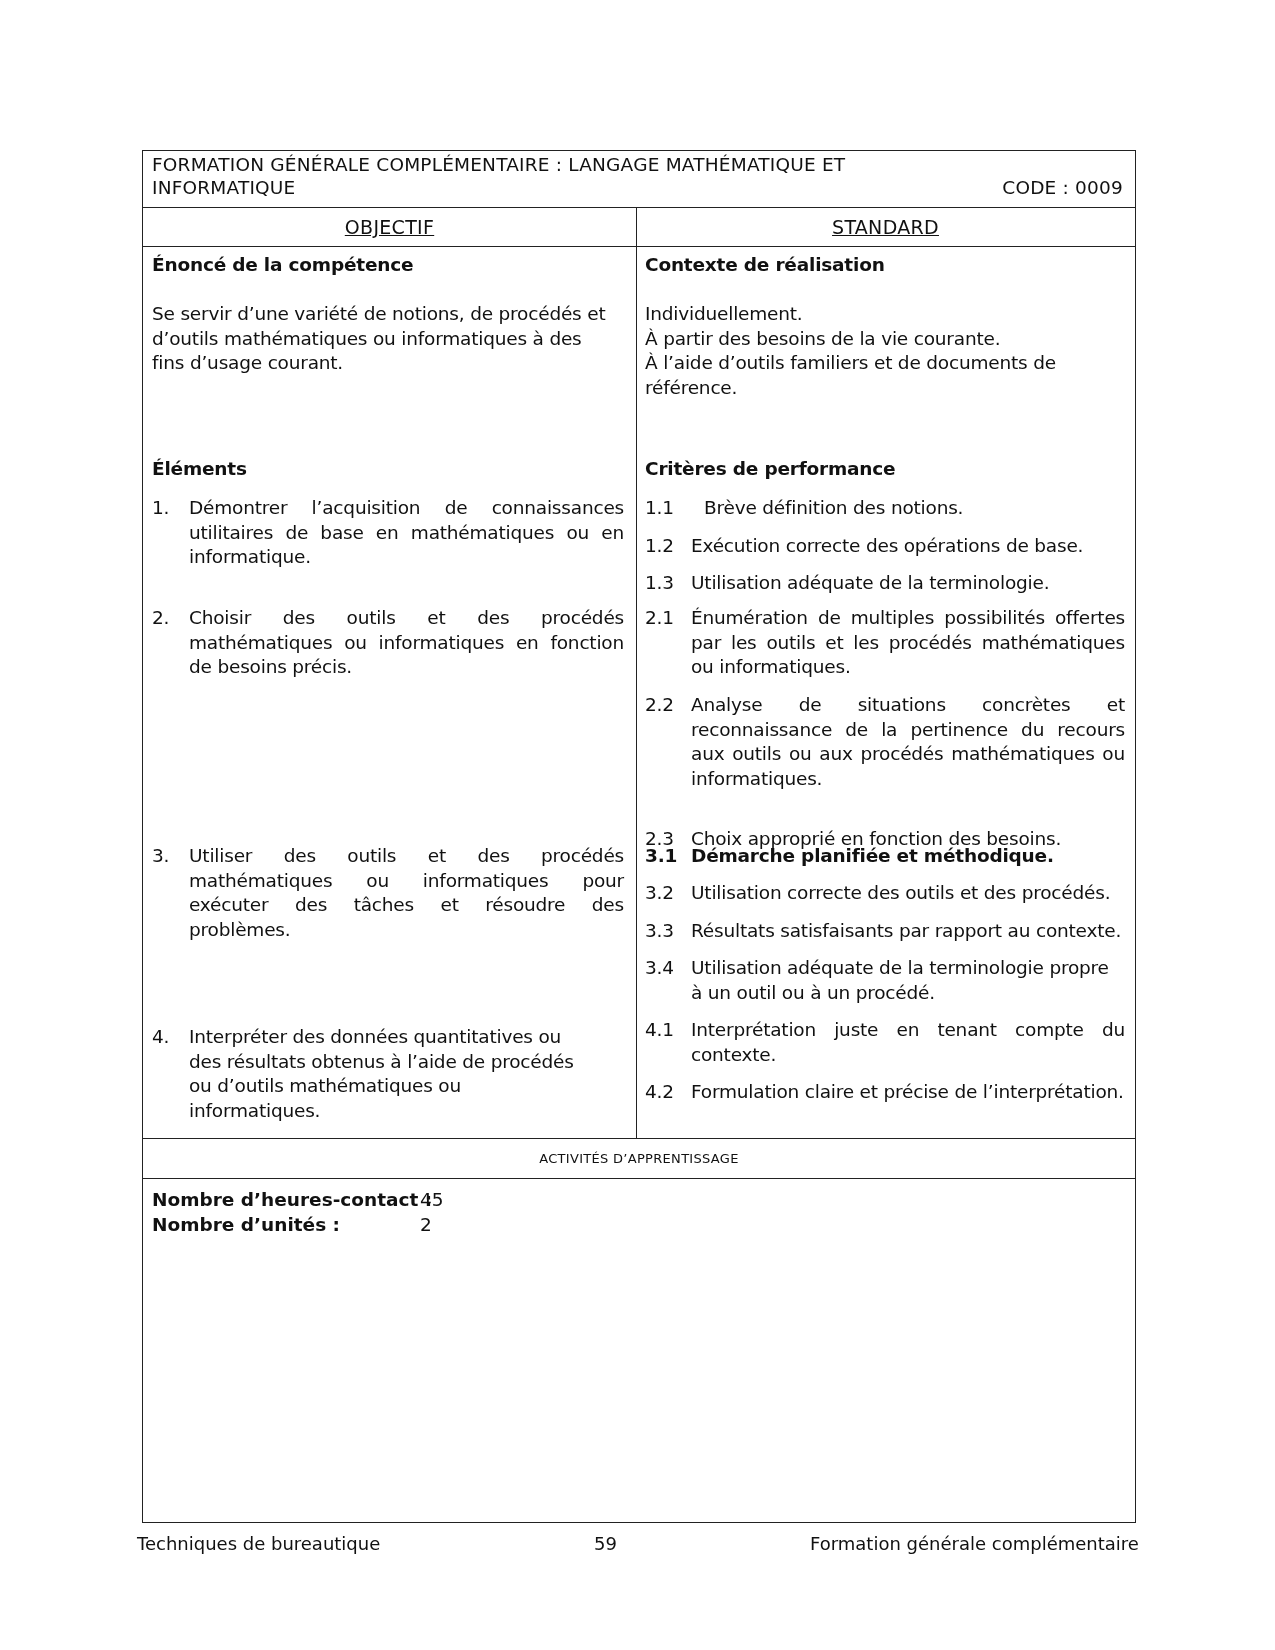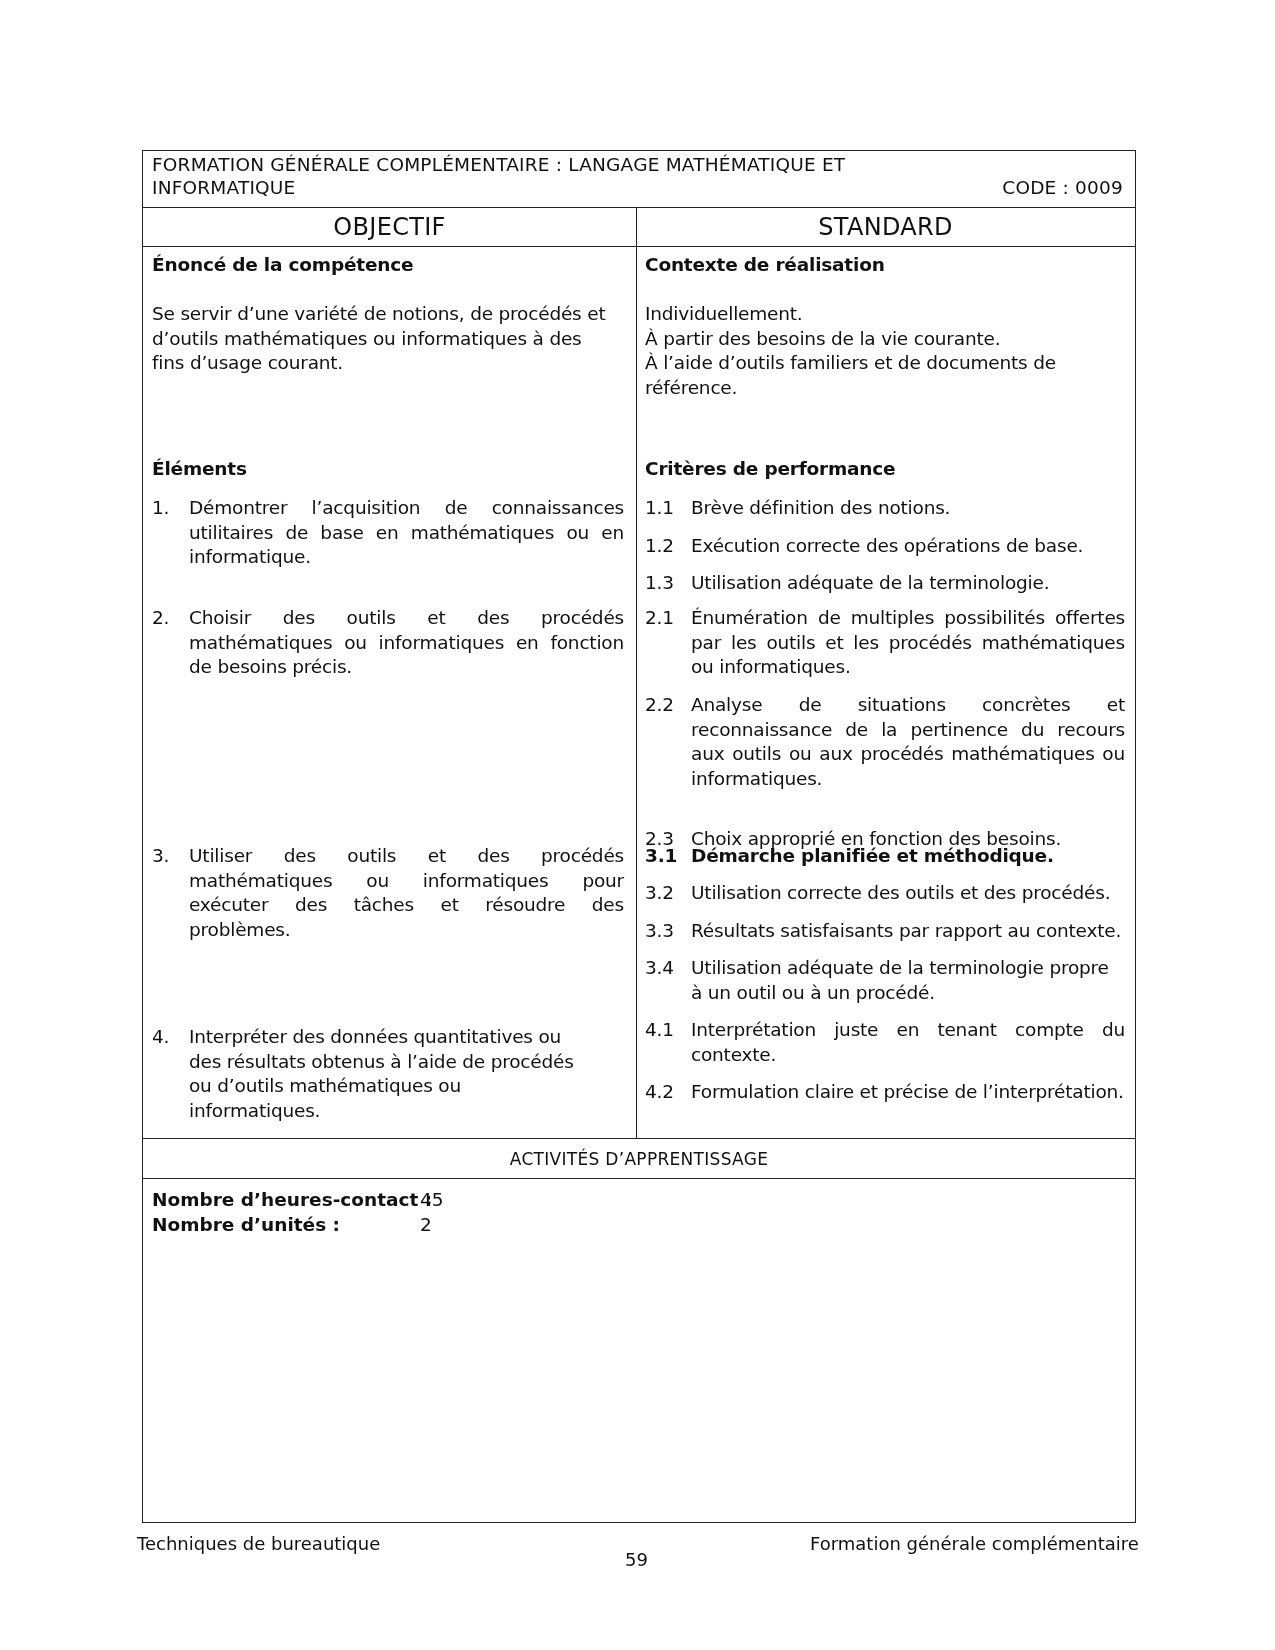--- a/index.html
+++ b/index.html
@@ -1,37 +1,37 @@
 <!DOCTYPE html>
 <html><head>
 <meta charset="utf-8">
 <style>
   html, body { margin:0; padding:0; background:#ffffff; }
   body { width:1275px; height:1650px; position:relative; font-family:"DejaVu Sans", sans-serif; color:#111; }
   .page { position:absolute; left:142px; top:150px; width:994px; }
   .tbl { border:1.5px solid #222; box-sizing:border-box; width:994px; }
   .title-row { position:relative; height:57px; border-bottom:1.5px solid #222; font-size:18.5px; line-height:23px; padding:2px 10px 0 9px; box-sizing:border-box; letter-spacing:0.2px; }
   .title-row .code { position:absolute; right:12px; top:25px; }
-  .head-row { display:flex; height:38px; border-bottom:1.5px solid #222; font-size:24px; }
+  .head-row { display:flex; height:38px; border-bottom:1.5px solid #222; font-size:19px;text-decoration:underline; }
   .head-row div { display:flex; align-items:center; justify-content:center; letter-spacing:0.3px; }
   .col-l { width:494px; border-right:1.5px solid #222; box-sizing:border-box; }
   .col-r { width:497px; }
   .body-row { display:flex; }
   .body-row .col-l, .body-row .col-r { position:relative; height:891px; }
   .bold { font-weight:bold; }
   .txt { font-size:18.5px; line-height:24.5px; letter-spacing:-0.2px; }
   .abs { position:absolute; }
   .just { text-align:justify; text-align-last:auto; }
   .item { position:absolute; left:9px; width:472px; display:flex; }
   .item .num { width:37px; flex:none; }
   .item .t { flex:1; }
   .crit { position:absolute; left:8px; width:480px; display:flex; }
   .crit .num { width:46px; flex:none; }
   .crit .t { flex:1; }
-  .act-row { height:39px; border-top:1.5px solid #222; border-bottom:1.5px solid #222; display:flex; align-items:center; justify-content:center; font-size:17px; letter-spacing:0.3px; }
+  .act-row { height:39px; border-top:1.5px solid #222; border-bottom:1.5px solid #222; display:flex; align-items:center; justify-content:center; font-size:13px; letter-spacing:0.3px; }
   .act-body { position:relative; height:343px; font-size:18.5px; line-height:25px; }
   .footer { position:absolute; top:1533px; font-size:18px; }
 </style>
 </head>
 <body>
 
 <div class="page">
   <div class="tbl">
 
     <div class="title-row">
@@ -72,21 +72,21 @@
 
       <div class="col-r txt">
         <div class="abs bold" style="left:8px; top:6px;">Contexte de réalisation</div>
         <div class="abs" style="left:8px; top:55px; width:460px;">
           <div>Individuellement.</div>
           <div>À partir des besoins de la vie courante.</div>
           <div>À l’aide d’outils familiers et de documents de référence.</div>
         </div>
         <div class="abs bold" style="left:8px; top:210px;">Critères de performance</div>
 
-        <div class="crit" style="top:249px;">
+        <div class="crit" style="top:249px;gap:13px;">
           <span class="num">1.1</span>
           <span class="t">Brève définition des notions.</span>
         </div>
         <div class="crit" style="top:287px;">
           <span class="num">1.2</span>
           <span class="t">Exécution correcte des opérations de base.</span>
         </div>
         <div class="crit" style="top:324px;">
           <span class="num">1.3</span>
           <span class="t">Utilisation adéquate de la terminologie.</span>
@@ -135,14 +135,14 @@
     <div class="act-body">
       <div class="abs bold" style="left:9px; top:8px;">Nombre d’heures-contact :</div>
       <div class="abs" style="left:277px; top:8px;">45</div>
       <div class="abs bold" style="left:9px; top:33px;">Nombre d’unités :</div>
       <div class="abs" style="left:277px; top:33px;">2</div>
     </div>
   </div>
 </div>
 
 <div class="footer" style="left:137px;">Techniques de bureautique</div>
-<div class="footer" style="left:625px;margin-top:16px;">59</div>
+<div class="footer" style="left:594px;">59</div>
 <div class="footer" style="left:810px;">Formation générale complémentaire</div>
 
 </body></html>

